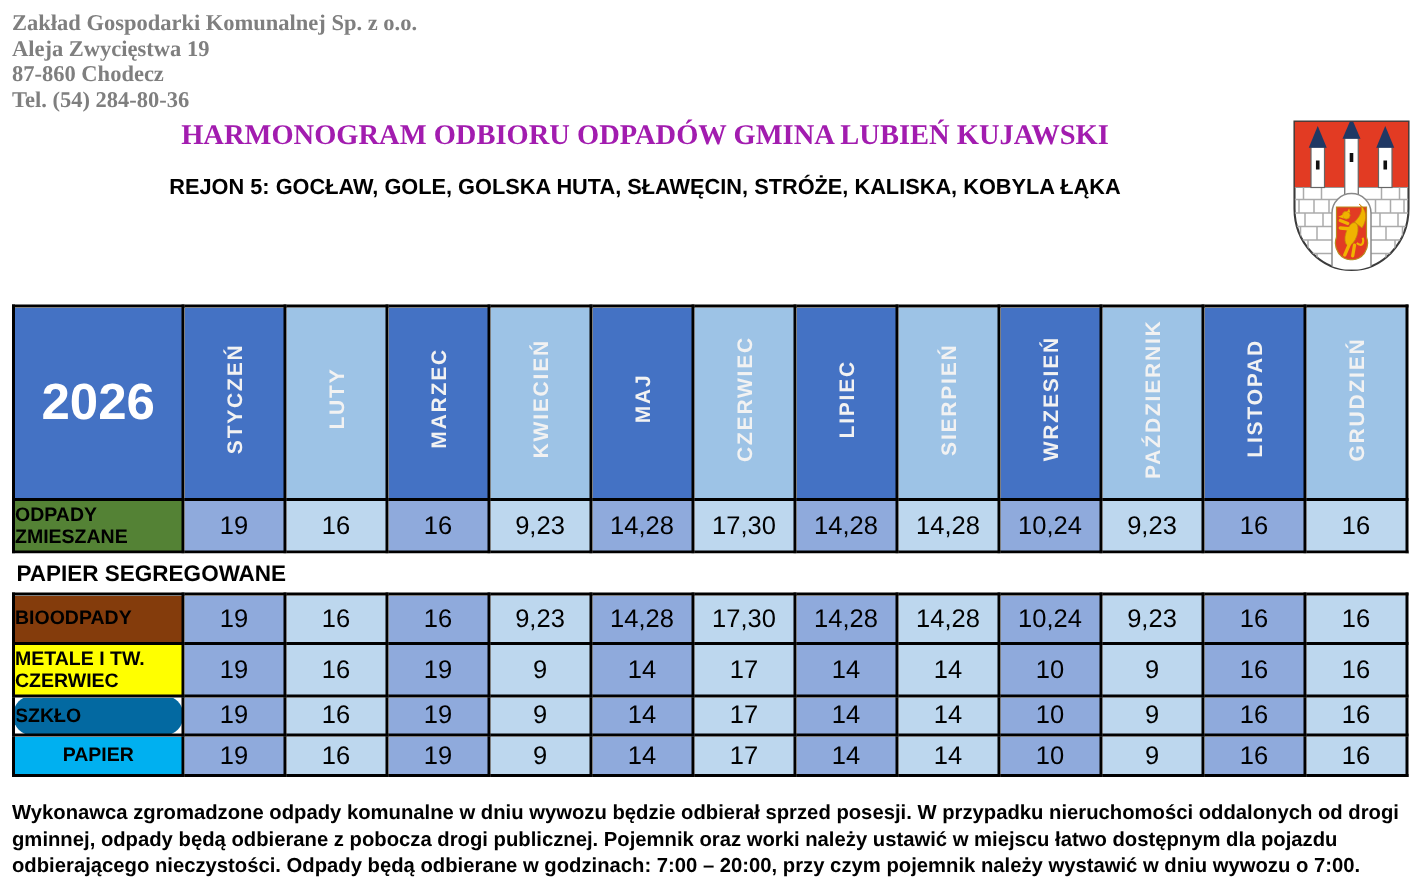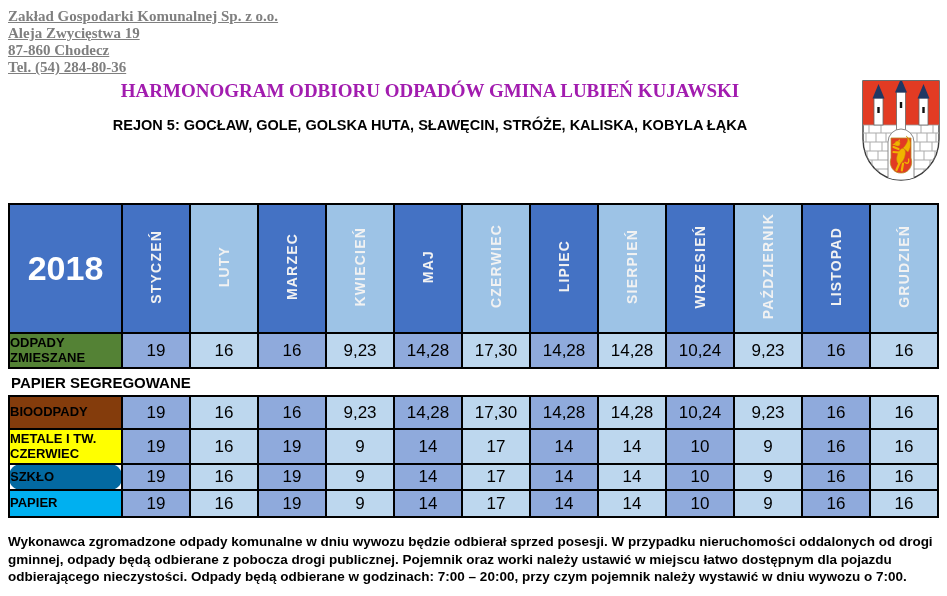--- a/index.html
+++ b/index.html
@@ -1,21 +1,21 @@
 <!DOCTYPE html>
 <html><head>
 <meta charset="utf-8">
 <style>
   html,body{margin:0;padding:0;background:#fff;}
   #page{position:relative;width:947px;height:596px;background:#fff;overflow:hidden;
         font-family:"Liberation Sans",sans-serif;color:#000;}
 
   
   .company{position:absolute;left:8px;top:8px;font-family:"Liberation Serif",serif;
-           font-weight:bold;font-size:15px;line-height:17px;color:#7f7f7f;text-decoration:underline;}
+           font-weight:bold;font-size:15px;line-height:17px;color:#7f7f7f;}
 
   
   .titles{position:absolute;left:0;top:80px;width:860px;text-align:center;}
   .title{font-family:"Liberation Serif",serif;font-weight:bold;font-size:19px;color:#a21caf;}
   .subtitle{margin-top:15px;font-weight:bold;font-size:14.5px;color:#000;}
 
   
   .crest{position:absolute;left:856px;top:76px;}
 
   
@@ -32,21 +32,21 @@
       font-weight:bold;font-size:14px;letter-spacing:1.2px;color:#F2F2F2;}
   .yearcell{background:#4472C4;color:#fff;font-weight:bold;font-size:34px;
             text-align:center;vertical-align:middle;}
 
   .cat{font-weight:bold;font-size:13px;line-height:1.12;padding:2px 2px 2px 4px;
        vertical-align:middle;}
   .cat-zmieszane{background:#548235;}
   .cat-bio{background:#843C0C;}
   .cat-metale{background:#FFFF00;}
   .cat-szklo{background:#0369a1;border-radius:12px;}
-  .cat-papier{background:#00B0F0;}
+  .cat-papier{background:#00B0F0;text-align:center;}
 
   .val{text-align:center;vertical-align:middle;font-weight:normal;font-size:17px;color:#000;}
   .v-dark{background:#8FAADC;}
   .v-light{background:#BDD7EE;}
 
   tr.r-zmieszane td{height:33px;}
   tr.r-bio td{height:31px;}
   tr.r-metale td{height:33px;}
   tr.r-szklo td{height:24px;}
   tr.r-papier td{height:25px;}
@@ -161,21 +161,21 @@
           <col>
           <col>
           <col>
           <col>
           <col>
           <col>
           <col>
         </colgroup>
       <tbody>
           <tr class="hdr">
-        <td class="yearcell">2018</td>
+        <td class="yearcell">2026</td>
         <th class="h-dark"><span class="vt">STYCZEŃ</span></th>
         <th class="h-light"><span class="vt">LUTY</span></th>
         <th class="h-dark"><span class="vt">MARZEC</span></th>
         <th class="h-light"><span class="vt">KWIECIEŃ</span></th>
         <th class="h-dark"><span class="vt">MAJ</span></th>
         <th class="h-light"><span class="vt">CZERWIEC</span></th>
         <th class="h-dark"><span class="vt">LIPIEC</span></th>
         <th class="h-light"><span class="vt">SIERPIEŃ</span></th>
         <th class="h-dark"><span class="vt">WRZESIEŃ</span></th>
         <th class="h-light"><span class="vt">PAŹDZIERNIK</span></th>

